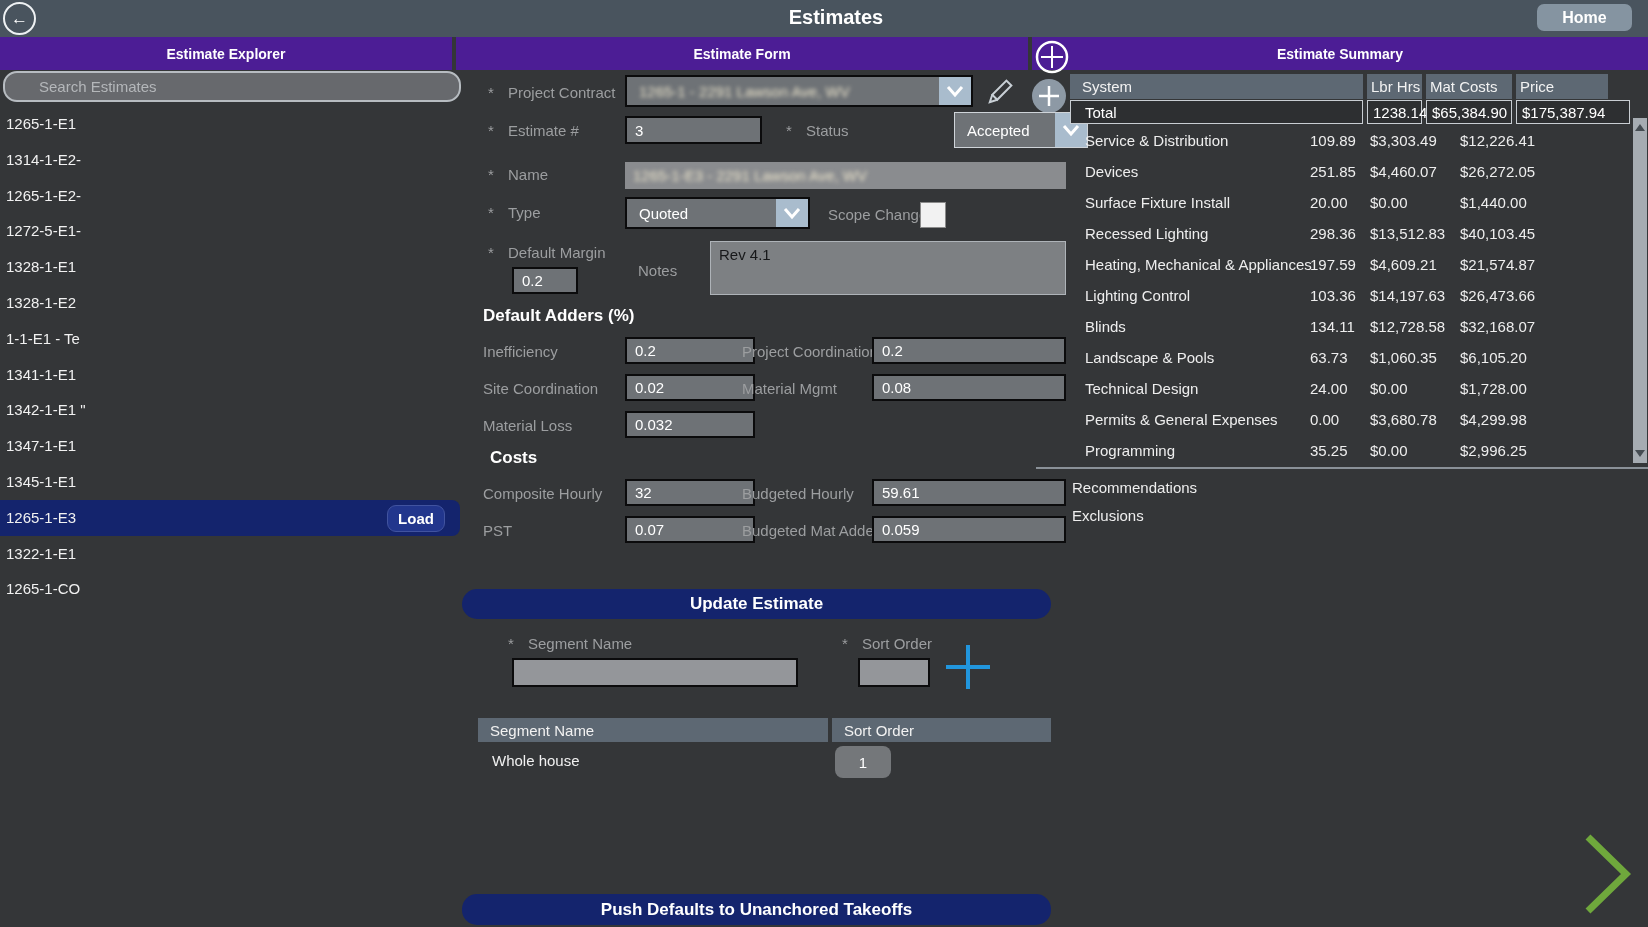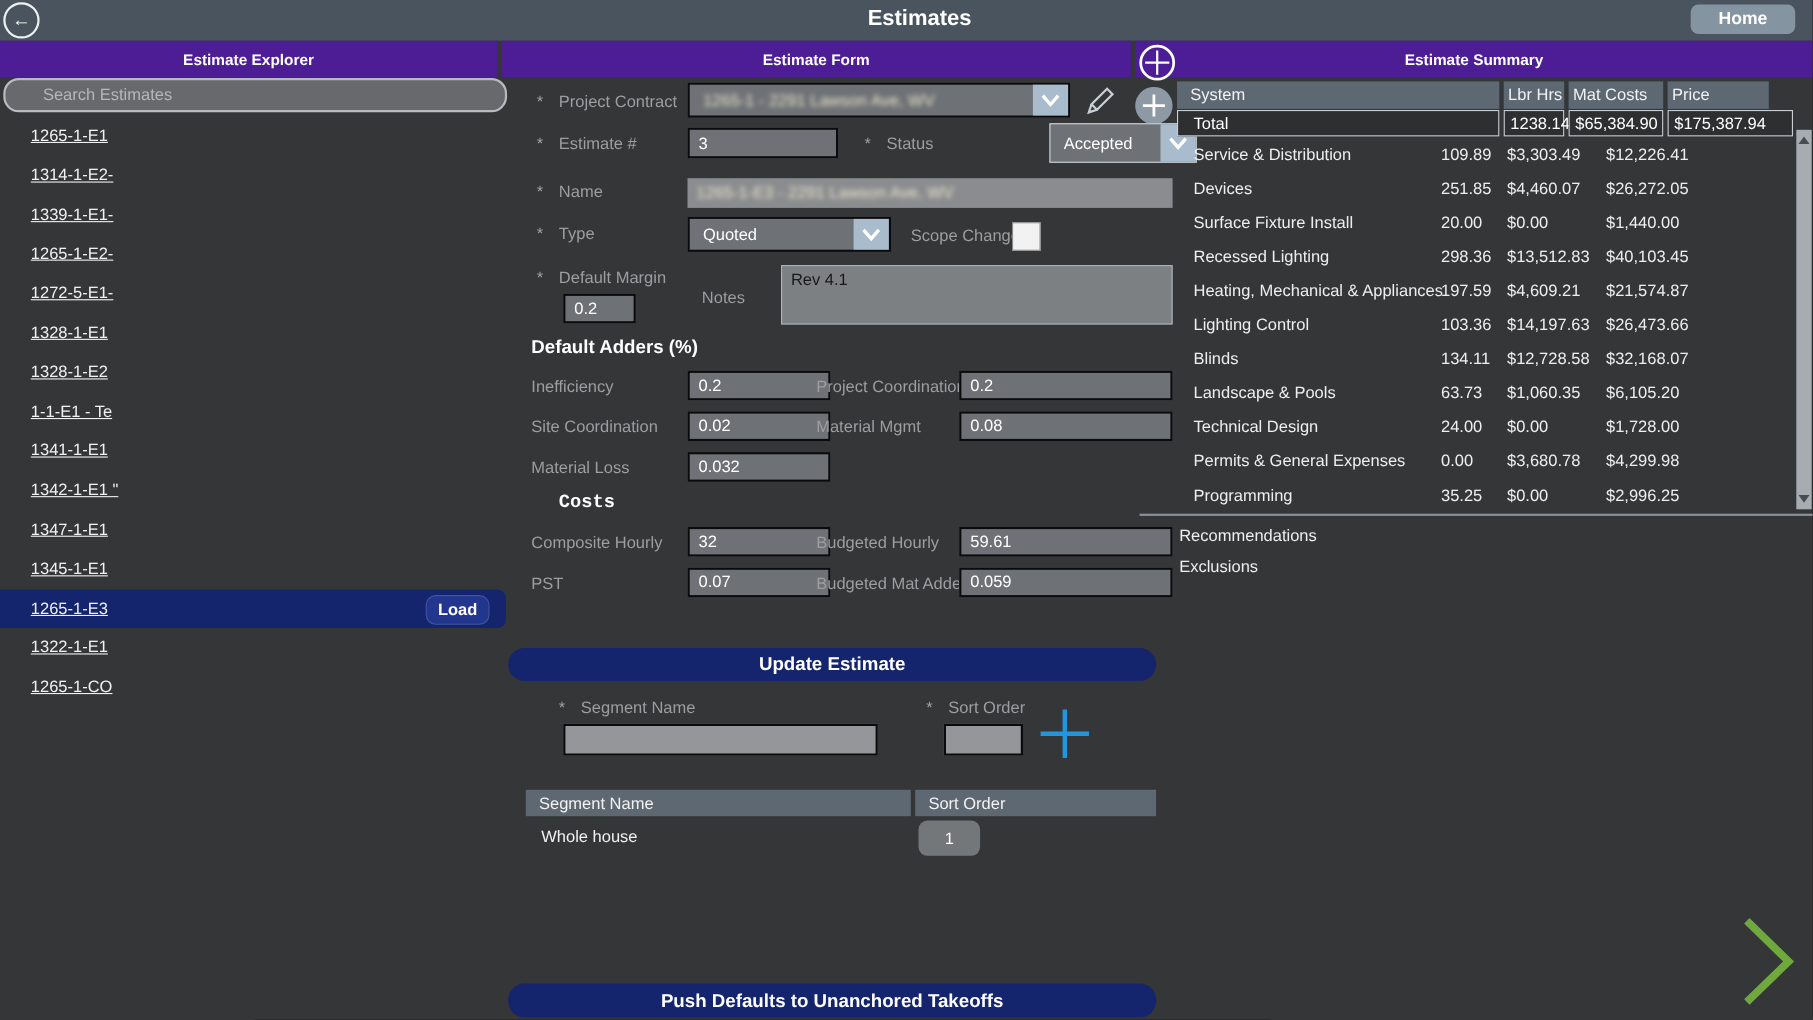--- a/index.html
+++ b/index.html
@@ -16,22 +16,22 @@
             color:#fff;font-size:16px;font-weight:bold;display:flex;align-items:center;justify-content:center;}
   
   .phead{top:37px;height:33px;background:#4c1d95;color:#fff;font-size:14px;font-weight:bold;
          display:flex;align-items:center;justify-content:center;}
   
   .search{left:3px;top:71px;width:458px;height:31px;box-sizing:border-box;background:#67696d;
           border:2px solid #b7bcc1;border-radius:14px;color:#e8e8e8;font-size:15px;padding:0 10px 0 34px;
           font-family:inherit;outline:none;}
   .search::placeholder{color:#b4b7ba;}
   #estimate-list{left:0;top:106px;width:460px;}
-  .ex-item{position:relative;height:35.8px;line-height:35.8px;padding-left:28px;color:#f1f1f1;
-           font-size:15px;box-sizing:border-box;text-decoration:underline;}
+  .ex-item{position:relative;height:35.8px;line-height:35.8px;padding-left:6px;color:#f1f1f1;
+           font-size:15px;box-sizing:border-box;}
   .ex-item.selected{background:#14246d;border-radius:0 8px 8px 0;}
   .load-btn{position:absolute;left:387px;top:5px;width:56px;height:25px;background:#22368d;
             border:1px solid #41539f;border-radius:9px;color:#fff;font-weight:bold;font-size:15px;
             display:flex;align-items:center;justify-content:center;line-height:1;}
   
   .ast{color:#9c9ea0;font-size:15px;}
   .ast::before{content:"*";}
   .lbl{color:#9c9ea0;font-size:15px;white-space:nowrap;}
   .inp{background:#6e7276;border:2px solid #0b0b0c;box-sizing:border-box;color:#fff;font-size:15px;
        display:flex;align-items:center;padding:0 8px;}
@@ -89,21 +89,20 @@
       <circle cx="18" cy="18" r="15" fill="none" stroke="#ffffff" stroke-width="2.5"></circle>
       <line x1="18" y1="7" x2="18" y2="29" stroke="#ffffff" stroke-width="2"></line>
       <line x1="7" y1="18" x2="29" y2="18" stroke="#ffffff" stroke-width="2"></line>
     </svg>
   </div>
 
   <input class="abs search" type="text" placeholder="Search Estimates" style="">
   <div class="abs" id="estimate-list">
       <div class="ex-item"><span>1265-1-E1</span></div>
       <div class="ex-item"><span>1314-1-E2-</span></div>
-      <div class="ex-item"><span>1339-1-E1-</span></div>
       <div class="ex-item"><span>1265-1-E2-</span></div>
       <div class="ex-item"><span>1272-5-E1-</span></div>
       <div class="ex-item"><span>1328-1-E1</span></div>
       <div class="ex-item"><span>1328-1-E2</span></div>
       <div class="ex-item"><span>1-1-E1 - Te</span></div>
       <div class="ex-item"><span>1341-1-E1</span></div>
       <div class="ex-item"><span>1342-1-E1 "</span></div>
       <div class="ex-item"><span>1347-1-E1</span></div>
       <div class="ex-item"><span>1345-1-E1</span></div>
       <div class="ex-item selected"><span>1265-1-E3</span><div class="load-btn">Load</div></div>
@@ -182,21 +181,21 @@
   <div class="abs inp" style="left:625px;top:337px;width:130px;height:27px;">0.2</div>
   <span class="abs lbl" style="left:742px;top:343px;">Project Coordination</span>
   <div class="abs inp" style="left:872px;top:337px;width:194px;height:27px;">0.2</div>
   <span class="abs lbl" style="left:483px;top:380px;">Site Coordination</span>
   <div class="abs inp" style="left:625px;top:374px;width:130px;height:27px;">0.02</div>
   <span class="abs lbl" style="left:742px;top:380px;">Material Mgmt</span>
   <div class="abs inp" style="left:872px;top:374px;width:194px;height:27px;">0.08</div>
   <span class="abs lbl" style="left:483px;top:417px;">Material Loss</span>
   <div class="abs inp" style="left:625px;top:411px;width:130px;height:27px;">0.032</div>
 
-  <div class="abs section-h" style="left:508px;top:448px;font-family:Liberation Mono, monospace;">Costs</div>
+  <div class="abs section-h" style="left:490px;top:448px;">Costs</div>
   <span class="abs lbl" style="left:483px;top:485px;">Composite Hourly</span>
   <div class="abs inp" style="left:625px;top:479px;width:130px;height:27px;">32</div>
   <span class="abs lbl" style="left:742px;top:485px;">Budgeted Hourly</span>
   <div class="abs inp" style="left:872px;top:479px;width:194px;height:27px;">59.61</div>
   <span class="abs lbl" style="left:483px;top:522px;">PST</span>
   <div class="abs inp" style="left:625px;top:516px;width:130px;height:27px;">0.07</div>
   <span class="abs lbl" style="left:742px;top:522px;">Budgeted Mat Adder</span>
   <div class="abs inp" style="left:872px;top:516px;width:194px;height:27px;">0.059</div>
 
   <div class="abs navy-btn" style="left:462px;top:589px;width:589px;height:30px;">Update Estimate</div>

